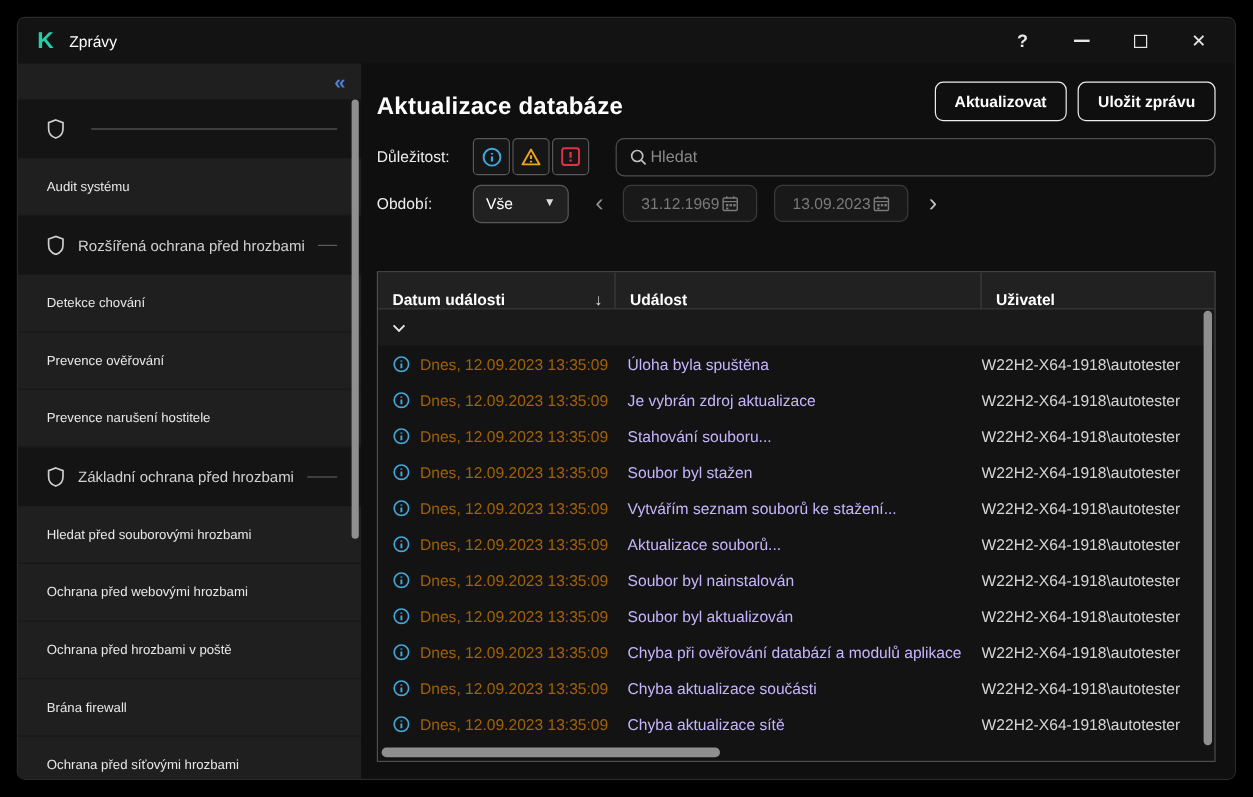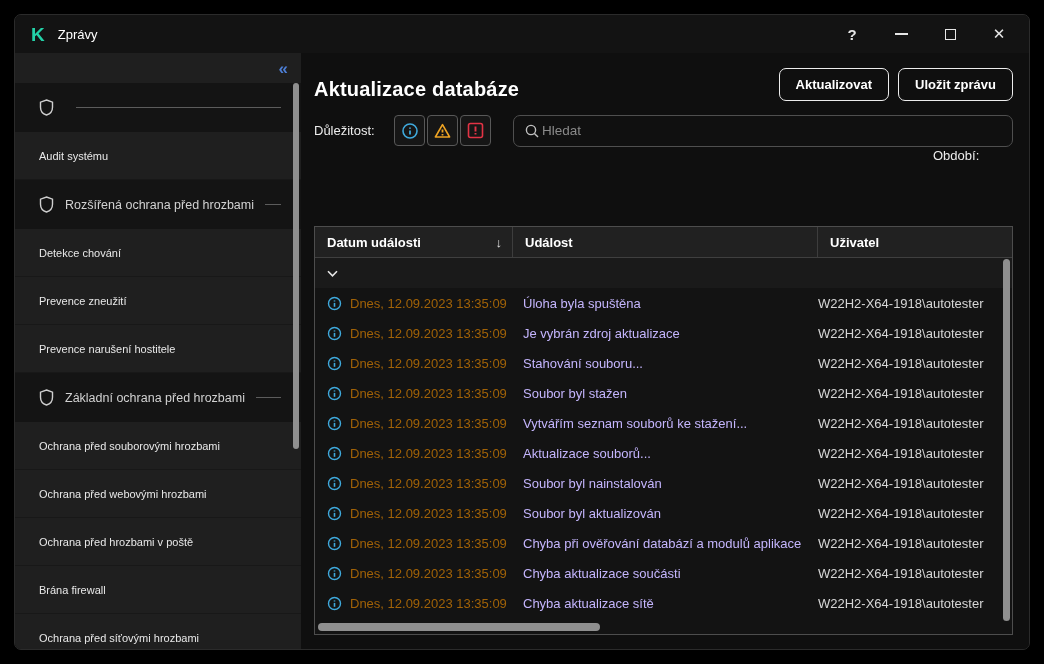--- a/index.html
+++ b/index.html
@@ -50,36 +50,36 @@
   .row-label { width:80px; flex:0 0 80px; color:#ededed; font-size:13px; }
   .seg-group { display:flex; gap:2px; }
   .seg-btn { width:31px; height:31px; border:1px solid #585858; border-radius:4px; background:#161616;
              display:flex; align-items:center; justify-content:center; }
   .search-box { flex:1; margin-left:22px; height:32px; border:1px solid #4f4f4f; border-radius:7px;
                 background:#101010; display:flex; align-items:center; padding:0 10px; gap:2px; }
   .search-box input { flex:1; background:transparent; border:none; outline:none; color:#e6e6e6;
                       font-size:13.5px; font-family:inherit; }
   .search-box input::placeholder { color:#8a8a8a; }
 
-  .period-row { display:flex; align-items:flex-end; margin-top:1px; height:33px;flex-direction:column; }
+  .period-row { display:flex; align-items:center; margin-top:6px; height:33px; }
   .select { width:80px; height:32px; border:1px solid #585858; border-radius:7px; background:#212121;
             display:flex; align-items:center; padding:0 10px; color:#fff; font-size:13px; }
   .select .chev { margin-left:auto; color:#dcdcdc; font-size:10px; }
   .nav-chev { font-size:21px; line-height:1; padding:0 2px; }
   .nav-prev { color:#8f8f8f; margin-left:20px; }
   .nav-next { color:#c2c2c2; margin-left:15px; }
   .date-field { width:112px; height:31px; margin-left:14px; border:1px solid #3a3a3a; border-radius:7px;
                 background:#191919; display:flex; align-items:center; justify-content:center; gap:1px;
                 color:#7a7a7a; font-size:13px; }
 
   
   .table { position:absolute; left:13px; right:16px; top:173px; bottom:14px;
            background:#131313; border:1px solid #4d4d4d; overflow:hidden; }
   .thead { display:flex; height:31px; background:#212121; border-bottom:1px solid #3f3f3f; }
-  .th { display:flex; align-items:flex-start; padding:8px 10px 0 12px; color:#ffffff; font-size:13px; font-weight:700; }
+  .th { display:flex; align-items:flex-end; padding:8px 10px 0 12px; color:#ffffff; font-size:13px; font-weight:700; }
   .th-date { width:198px; flex:0 0 198px; border-right:1px solid #3d3d3d; }
   .th-event { width:305px; flex:0 0 305px; border-right:1px solid #3d3d3d; }
   .th-user { flex:1; }
   .sort-icon { margin-left:auto; font-weight:400; color:#e0e0e0; font-size:13px; }
 
   .group-row { display:flex; align-items:center; height:30px; padding:0 4px 0 12px; gap:12px;
                background:#1a1a1a; color:#ececec; font-size:13px; white-space:nowrap; overflow:hidden; }
   .group-row .gtext { white-space:nowrap; }
 
   .trow { display:flex; align-items:center; height:30px; overflow:hidden; }
@@ -159,21 +159,21 @@
             <div class="sb-row">
 
               <div class="sb-item">
                 <span>Detekce chování</span>
               </div>
             </div>
 
             <div class="sb-row">
 
               <div class="sb-item">
-                <span>Prevence zneužití</span>
+                <span>Prevence ověřování</span>
               </div>
             </div>
 
             <div class="sb-row">
 
               <div class="sb-item">
                 <span>Prevence narušení hostitele</span>
               </div>
             </div>
 
@@ -186,21 +186,21 @@
                 </span>
                 <span class="glabel">Základní ochrana před hrozbami</span>
                 <span class="gline"></span>
               </div>
 
             </div>
 
             <div class="sb-row">
 
               <div class="sb-item">
-                <span>Ochrana před souborovými hrozbami</span>
+                <span>Hledat před souborovými hrozbami</span>
               </div>
             </div>
 
             <div class="sb-row">
 
               <div class="sb-item">
                 <span>Ochrana před webovými hrozbami</span>
               </div>
             </div>
 

